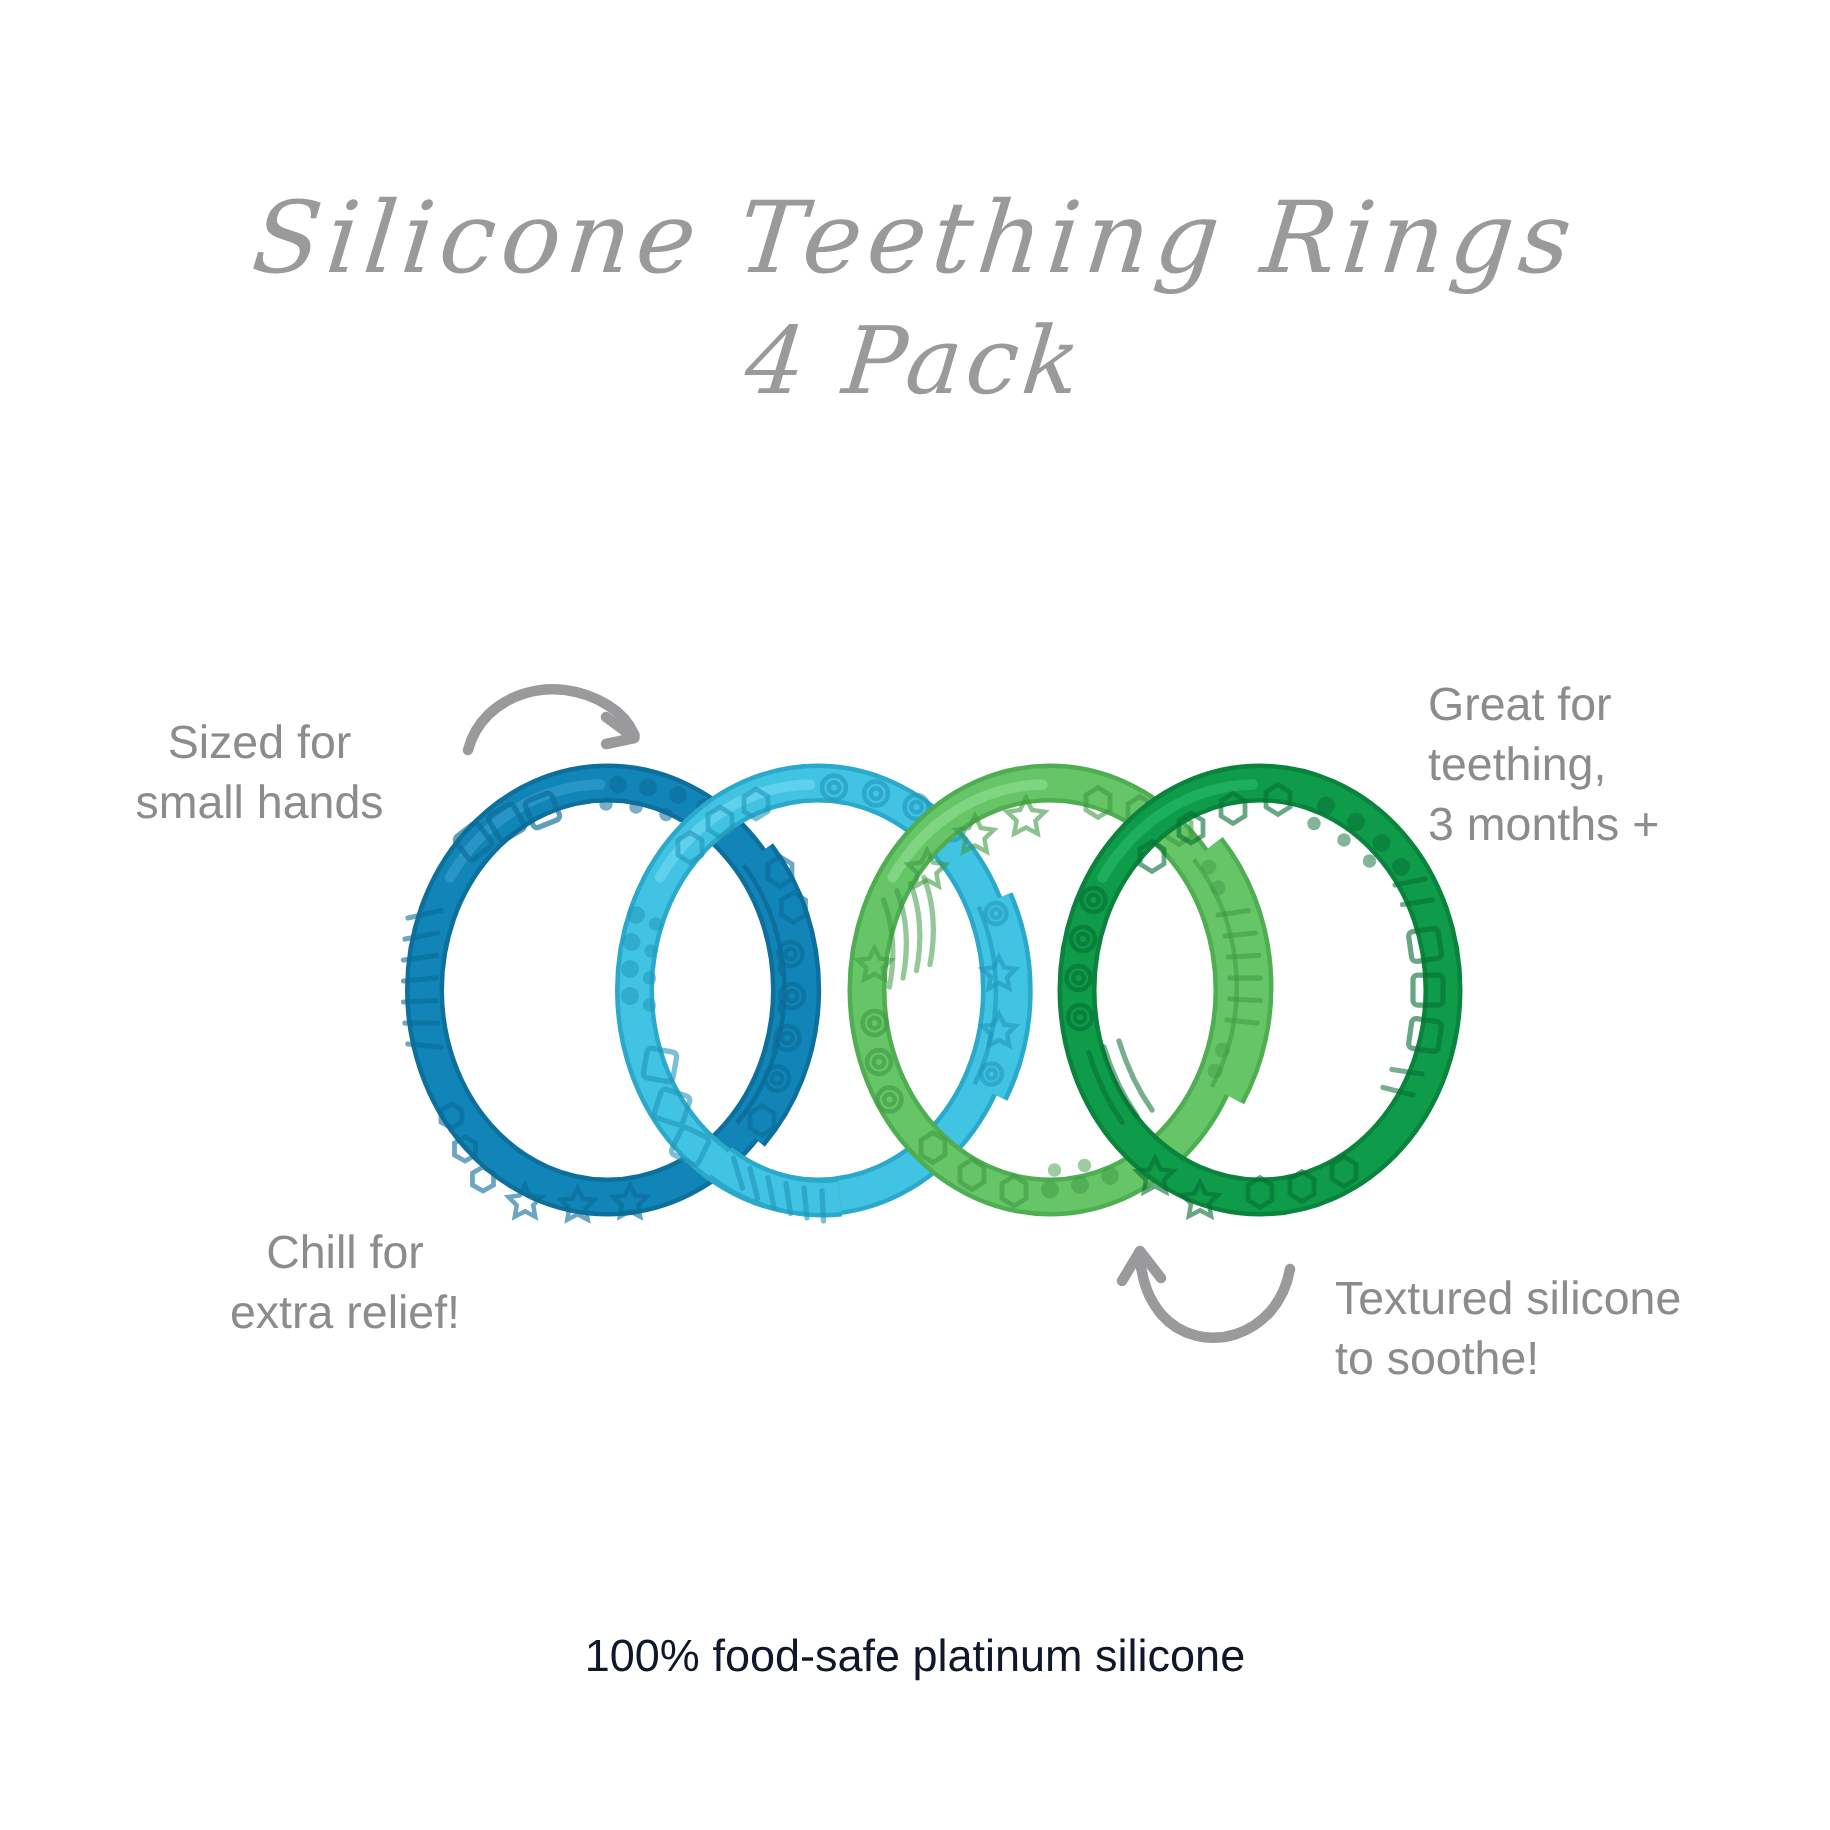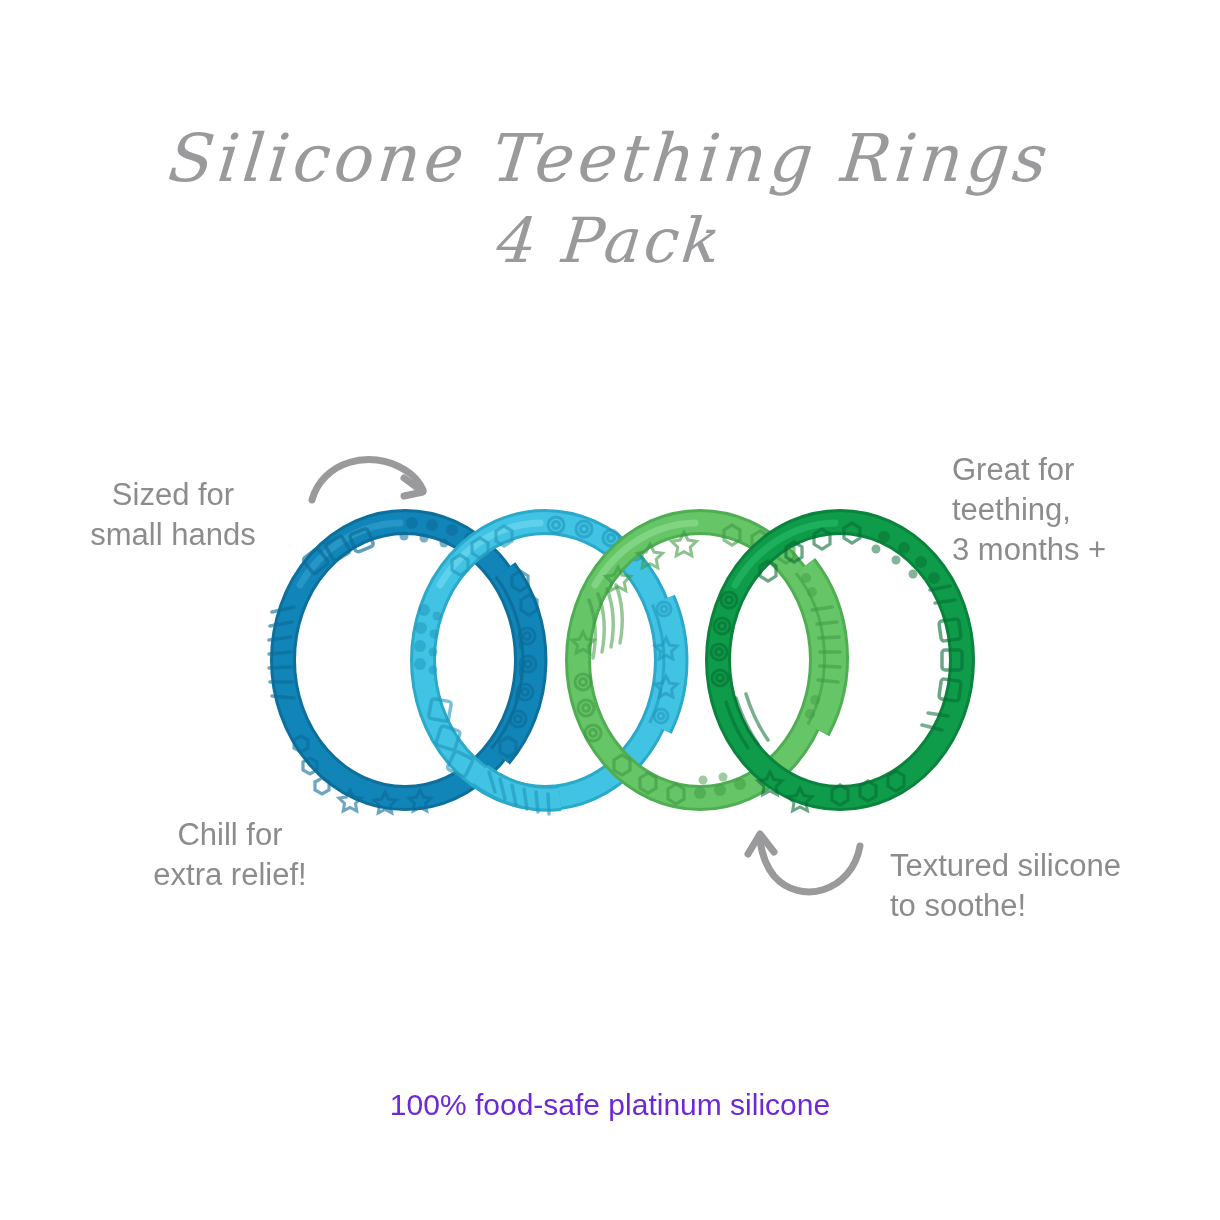--- a/index.html
+++ b/index.html
@@ -89,21 +89,21 @@
     margin-top: 24px;
   }
 
   
   #footer-note {
     position: absolute;
     left: 0;
     top: 1085px;
     width: 1220px;
     text-align: center;
-    color: #6d28d9;
+    color: #0f172a;
     font-size: 30px;
     line-height: 40px;
   }
 
   
   #rings-svg, #arrows-svg {
     position: absolute;
     left: 0;
     top: 0;
     width: 1220px;

